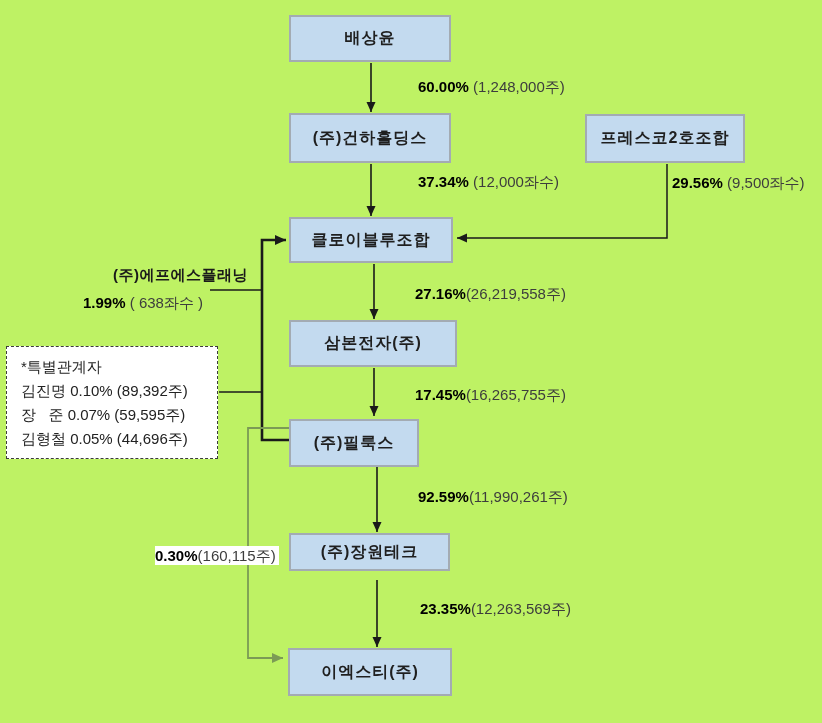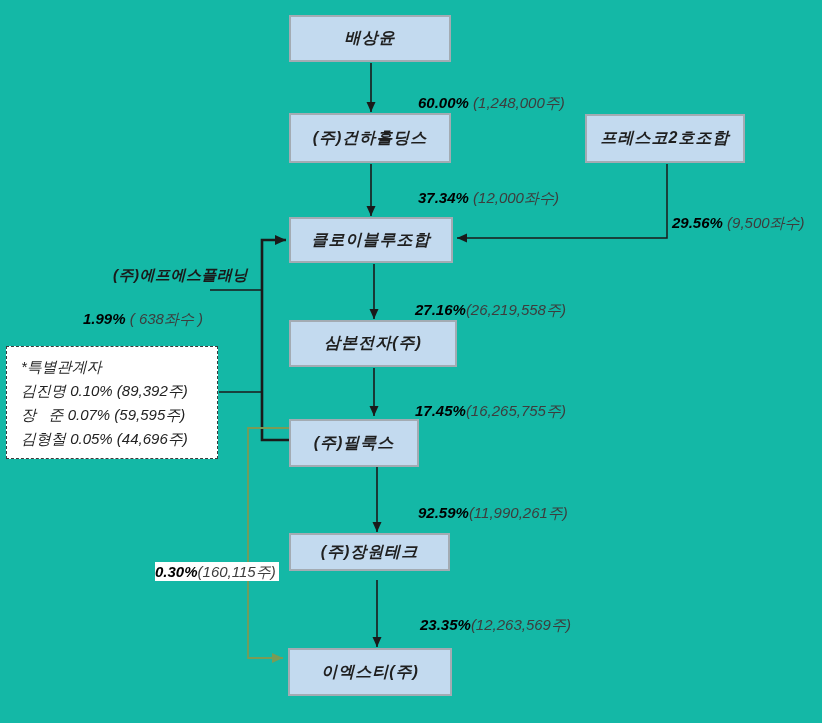--- a/index.html
+++ b/index.html
@@ -1,27 +1,27 @@
 <!DOCTYPE html>
 <html><head>
 <meta charset="utf-8">
 <style>
   html,body{margin:0;padding:0;background:#ffffff;}
   body{font-family:"Liberation Sans","DejaVu Sans",sans-serif;}
-  #canvas{position:relative;width:822px;height:723px;background:#14b8a6;overflow:hidden;font-style:italic;}
+  #canvas{position:relative;width:822px;height:723px;background:#bef264;overflow:hidden;}
   #wires{position:absolute;left:0;top:0;z-index:0;}
   .node{
     position:absolute;z-index:2;
     background:#c3daef;border:2px solid #a3abb3;
     display:flex;align-items:center;justify-content:center;
     font-size:16px;font-weight:bold;color:#1f1f1f;letter-spacing:1px;
     box-sizing:border-box;
   }
   .edge-label{
-    position:absolute;z-index:1;font-size:15px;white-space:pre;line-height:17px;margin-top:16px;
+    position:absolute;z-index:1;font-size:15px;white-space:pre;line-height:17px;
   }
   .edge-label .pct{font-weight:bold;color:#000;}
   .edge-label .detail{font-weight:normal;color:#3d3d3d;}
   .bg-white{background:#ffffff;padding:1px 3px 1px 0;}
   .side-name{
     position:absolute;z-index:1;font-size:15px;font-weight:bold;color:#1a1a1a;
     letter-spacing:0.5px;white-space:pre;margin-left:28px;
   }
   .dashed-box{
     position:absolute;z-index:1;border:1px dashed #3c3c3c;background:#ffffff;
@@ -76,21 +76,21 @@
   <div class="node" style="left:289px;top:419px;width:130px;height:48px">(주)필룩스</div>
 
   <div class="node" style="left:289px;top:533px;width:161px;height:38px">(주)장원테크</div>
 
   <div class="node" style="left:288px;top:648px;width:164px;height:48px">이엑스티(주)</div>
 
   <div class="edge-label" style="left:418px;top:78px"><span class="pct">60.00%</span><span class="detail"> (1,248,000주)</span></div>
 
   <div class="edge-label" style="left:418px;top:173px"><span class="pct">37.34%</span><span class="detail"> (12,000좌수)</span></div>
 
-  <div class="edge-label" style="left:672px;top:198px"><span class="pct">29.56%</span><span class="detail"> (9,500좌수)</span></div>
+  <div class="edge-label" style="left:672px;top:174px"><span class="pct">29.56%</span><span class="detail"> (9,500좌수)</span></div>
 
   <div class="edge-label" style="left:415px;top:285px"><span class="pct">27.16%</span><span class="detail">(26,219,558주)</span></div>
 
   <div class="edge-label" style="left:415px;top:386px"><span class="pct">17.45%</span><span class="detail">(16,265,755주)</span></div>
 
   <div class="edge-label" style="left:418px;top:488px"><span class="pct">92.59%</span><span class="detail">(11,990,261주)</span></div>
 
   <div class="edge-label" style="left:420px;top:600px"><span class="pct">23.35%</span><span class="detail">(12,263,569주)</span></div>
 
   <div class="edge-label bg-white" style="left:155px;top:546px"><span class="pct">0.30%</span><span class="detail">(160,115주)</span></div>

